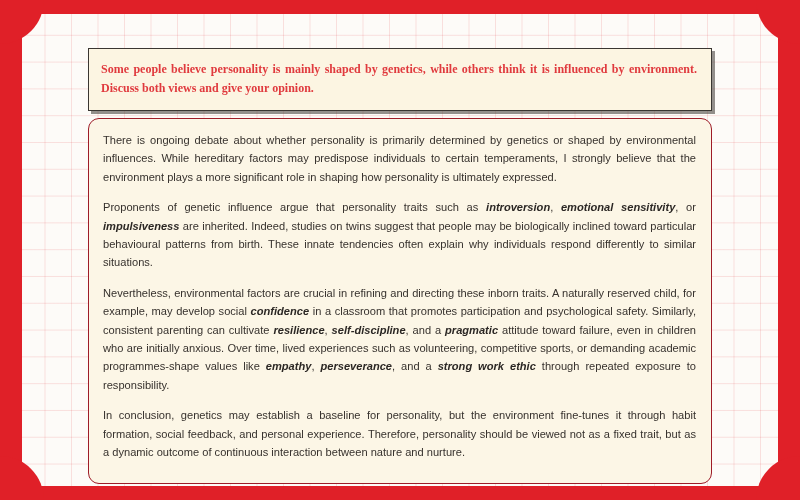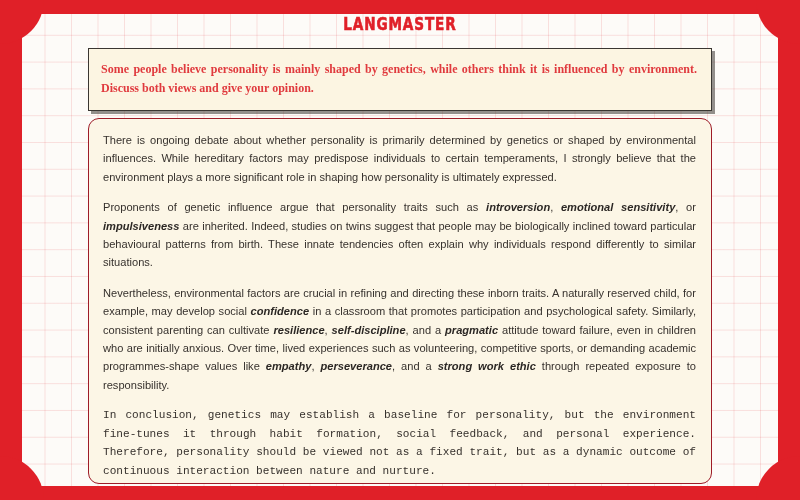--- a/index.html
+++ b/index.html
@@ -116,38 +116,35 @@
   }
   .para {
     margin: 0 0 12px 0;
     font-family: "Liberation Sans", sans-serif;
     font-size: 11.1px;
     line-height: 1.66;
     color: #36312D;
     text-align: justify;
     text-justify: inter-word;
   }
-  .para:last-child { margin-bottom: 0; font-family: Liberation Mono, monospace; }
+  .para:last-child { margin-bottom: 0; }
   .para b { font-weight: bold; color: #2B2724; font-style: italic; }
 </style>
 </head>
 <body>
 
 <div id="poster">
 
   <div id="paper"></div>
 
   <div class="corner tl"></div>
   <div class="corner tr"></div>
   <div class="corner bl"></div>
   <div class="corner br"></div>
 
-  <div id="brand">
-    <span id="brand-word">LANGMASTER</span>
-  </div>
 
   <div id="prompt-box">
     <p id="prompt-text">Some people believe personality is mainly shaped by genetics, while others think it is influenced by environment. Discuss both views and give your opinion.</p>
   </div>
 
   <div id="essay-box">
     <div id="essay-body">
         <p class="para">There is ongoing debate about whether personality is primarily determined by genetics or shaped by environmental influences. While hereditary factors may predispose individuals to certain temperaments, I strongly believe that the environment plays a more significant role in shaping how personality is ultimately expressed.</p>
         <p class="para">Proponents of genetic influence argue that personality traits such as <b>introversion</b>, <b>emotional sensitivity</b>, or <b>impulsiveness</b> are inherited. Indeed, studies on twins suggest that people may be biologically inclined toward particular behavioural patterns from birth. These innate tendencies often explain why individuals respond differently to similar situations.</p>
         <p class="para">Nevertheless, environmental factors are crucial in refining and directing these inborn traits. A naturally reserved child, for example, may develop social <b>confidence</b> in a classroom that promotes participation and psychological safety. Similarly, consistent parenting can cultivate <b>resilience</b>, <b>self-discipline</b>, and a <b>pragmatic</b> attitude toward failure, even in children who are initially anxious. Over time, lived experiences such as volunteering, competitive sports, or demanding academic programmes-shape values like <b>empathy</b>, <b>perseverance</b>, and a <b>strong work ethic</b> through repeated exposure to responsibility.</p>

